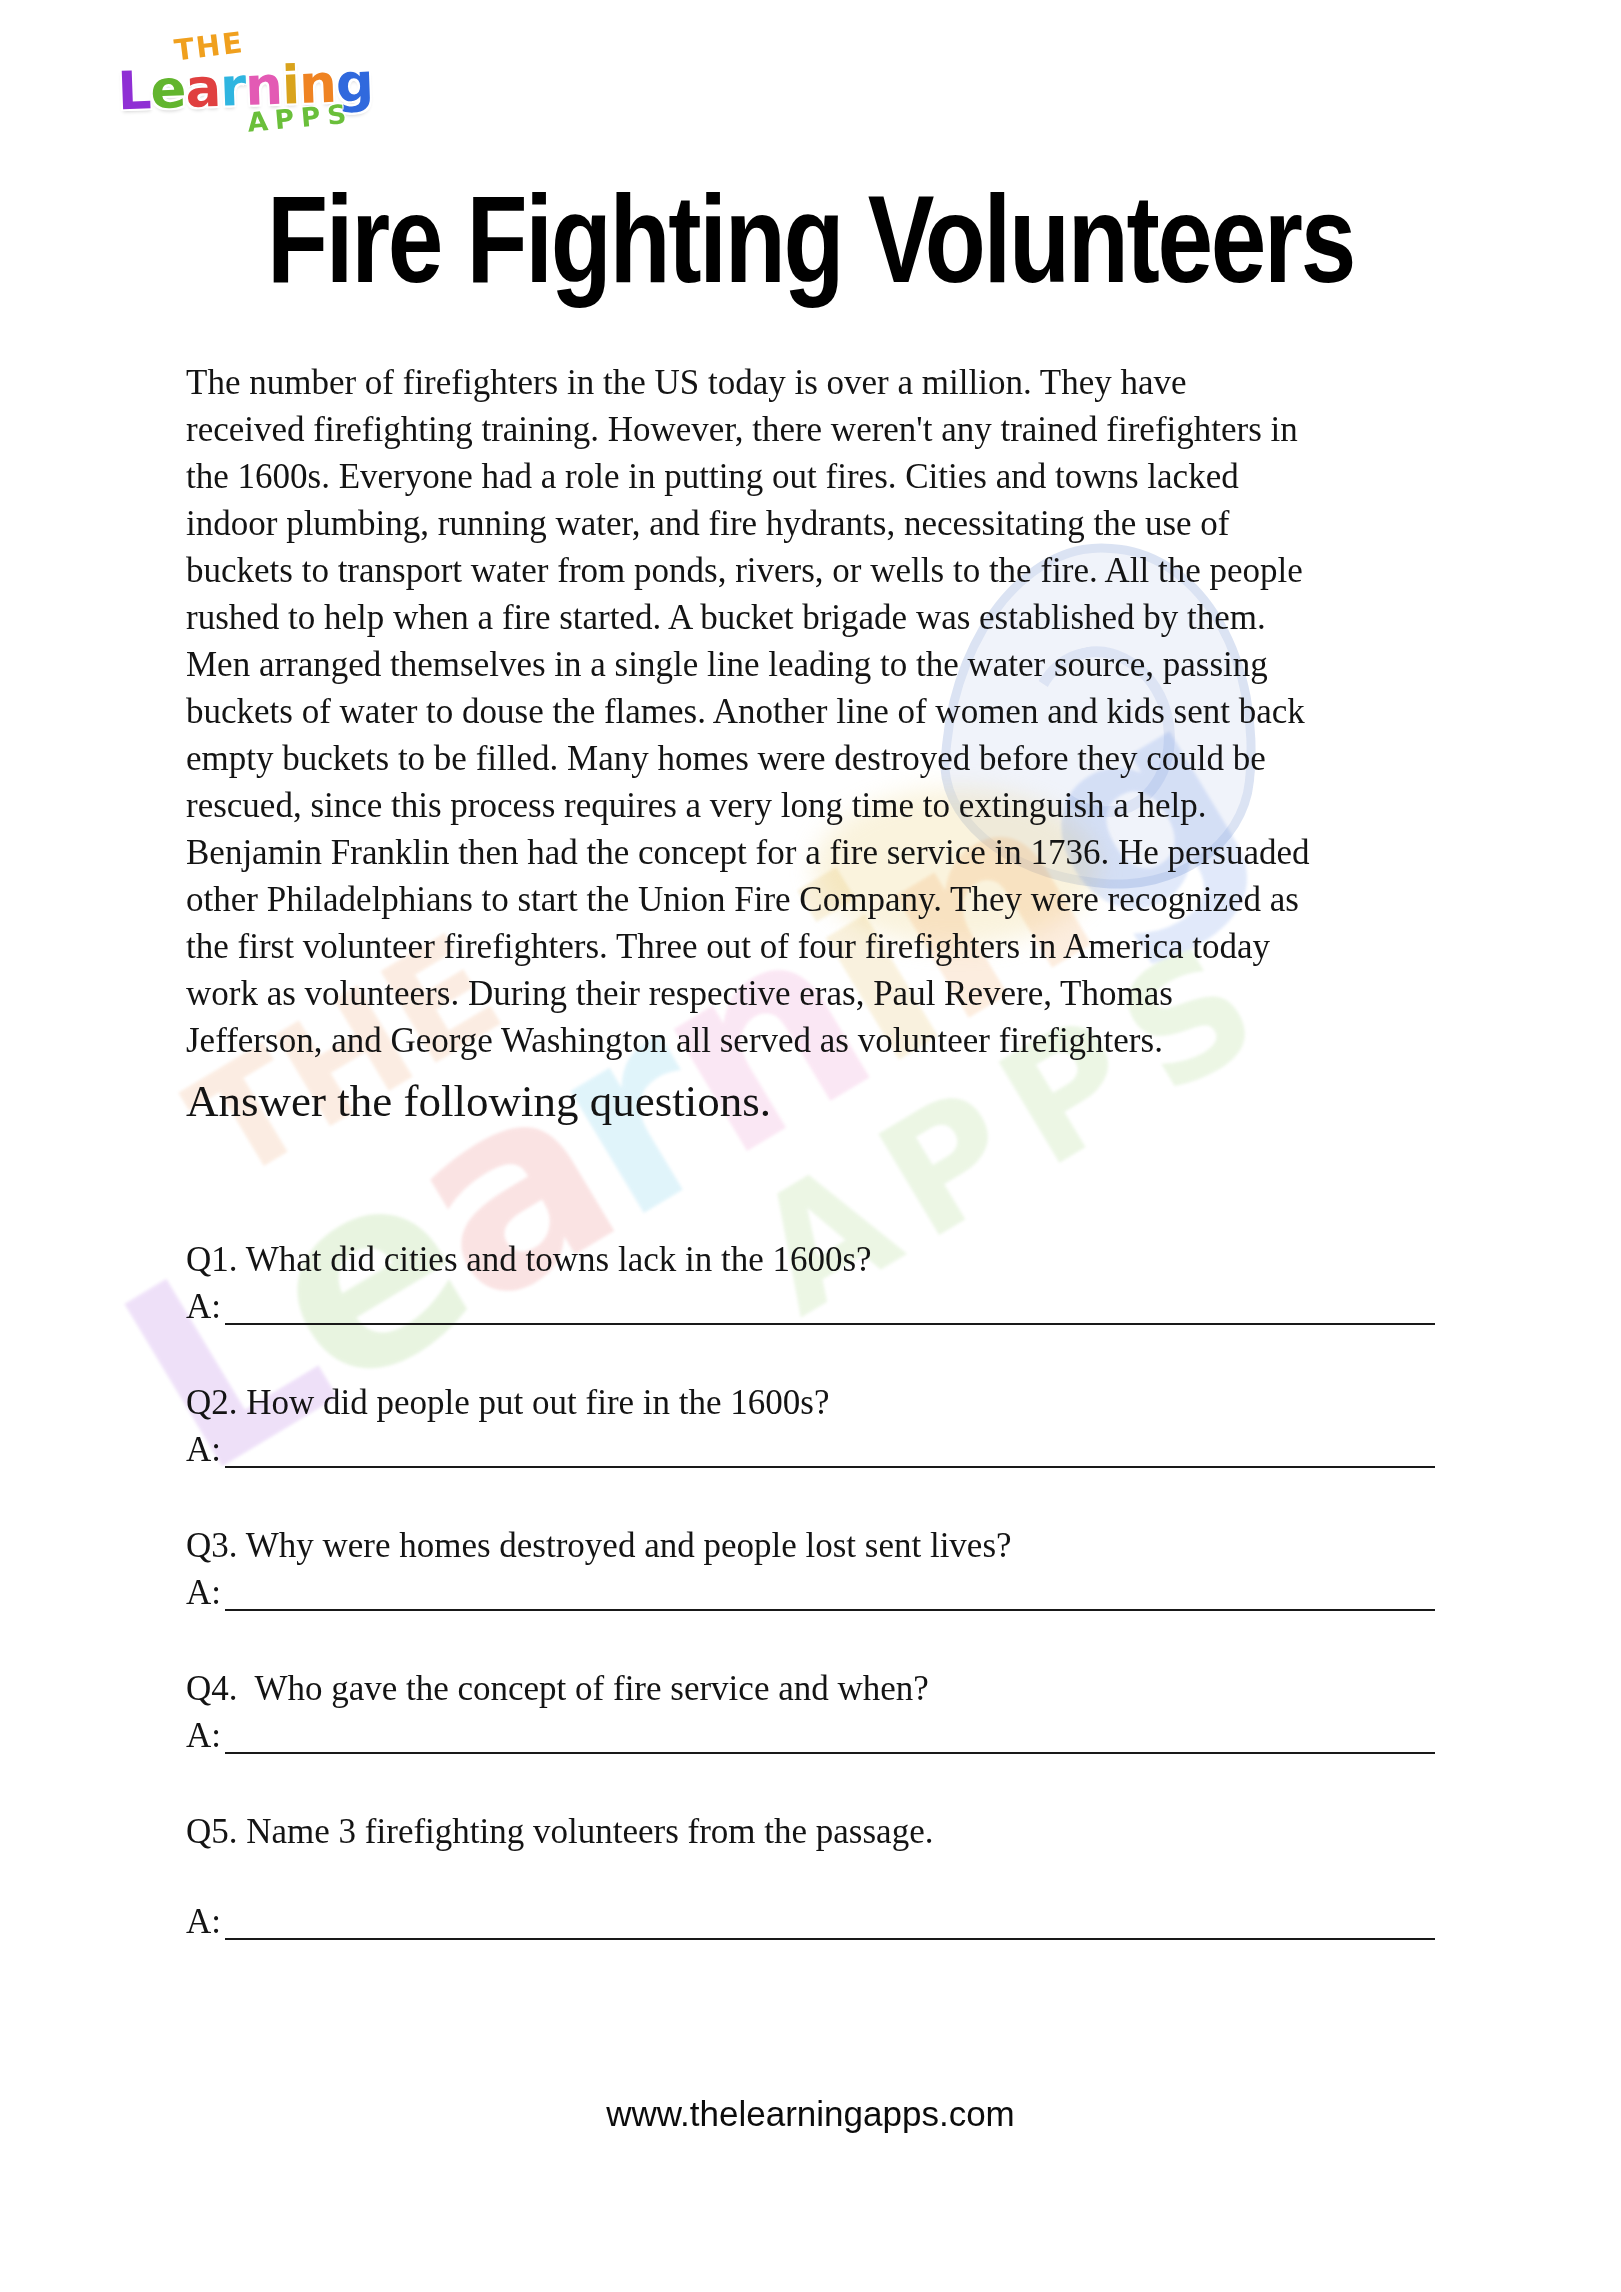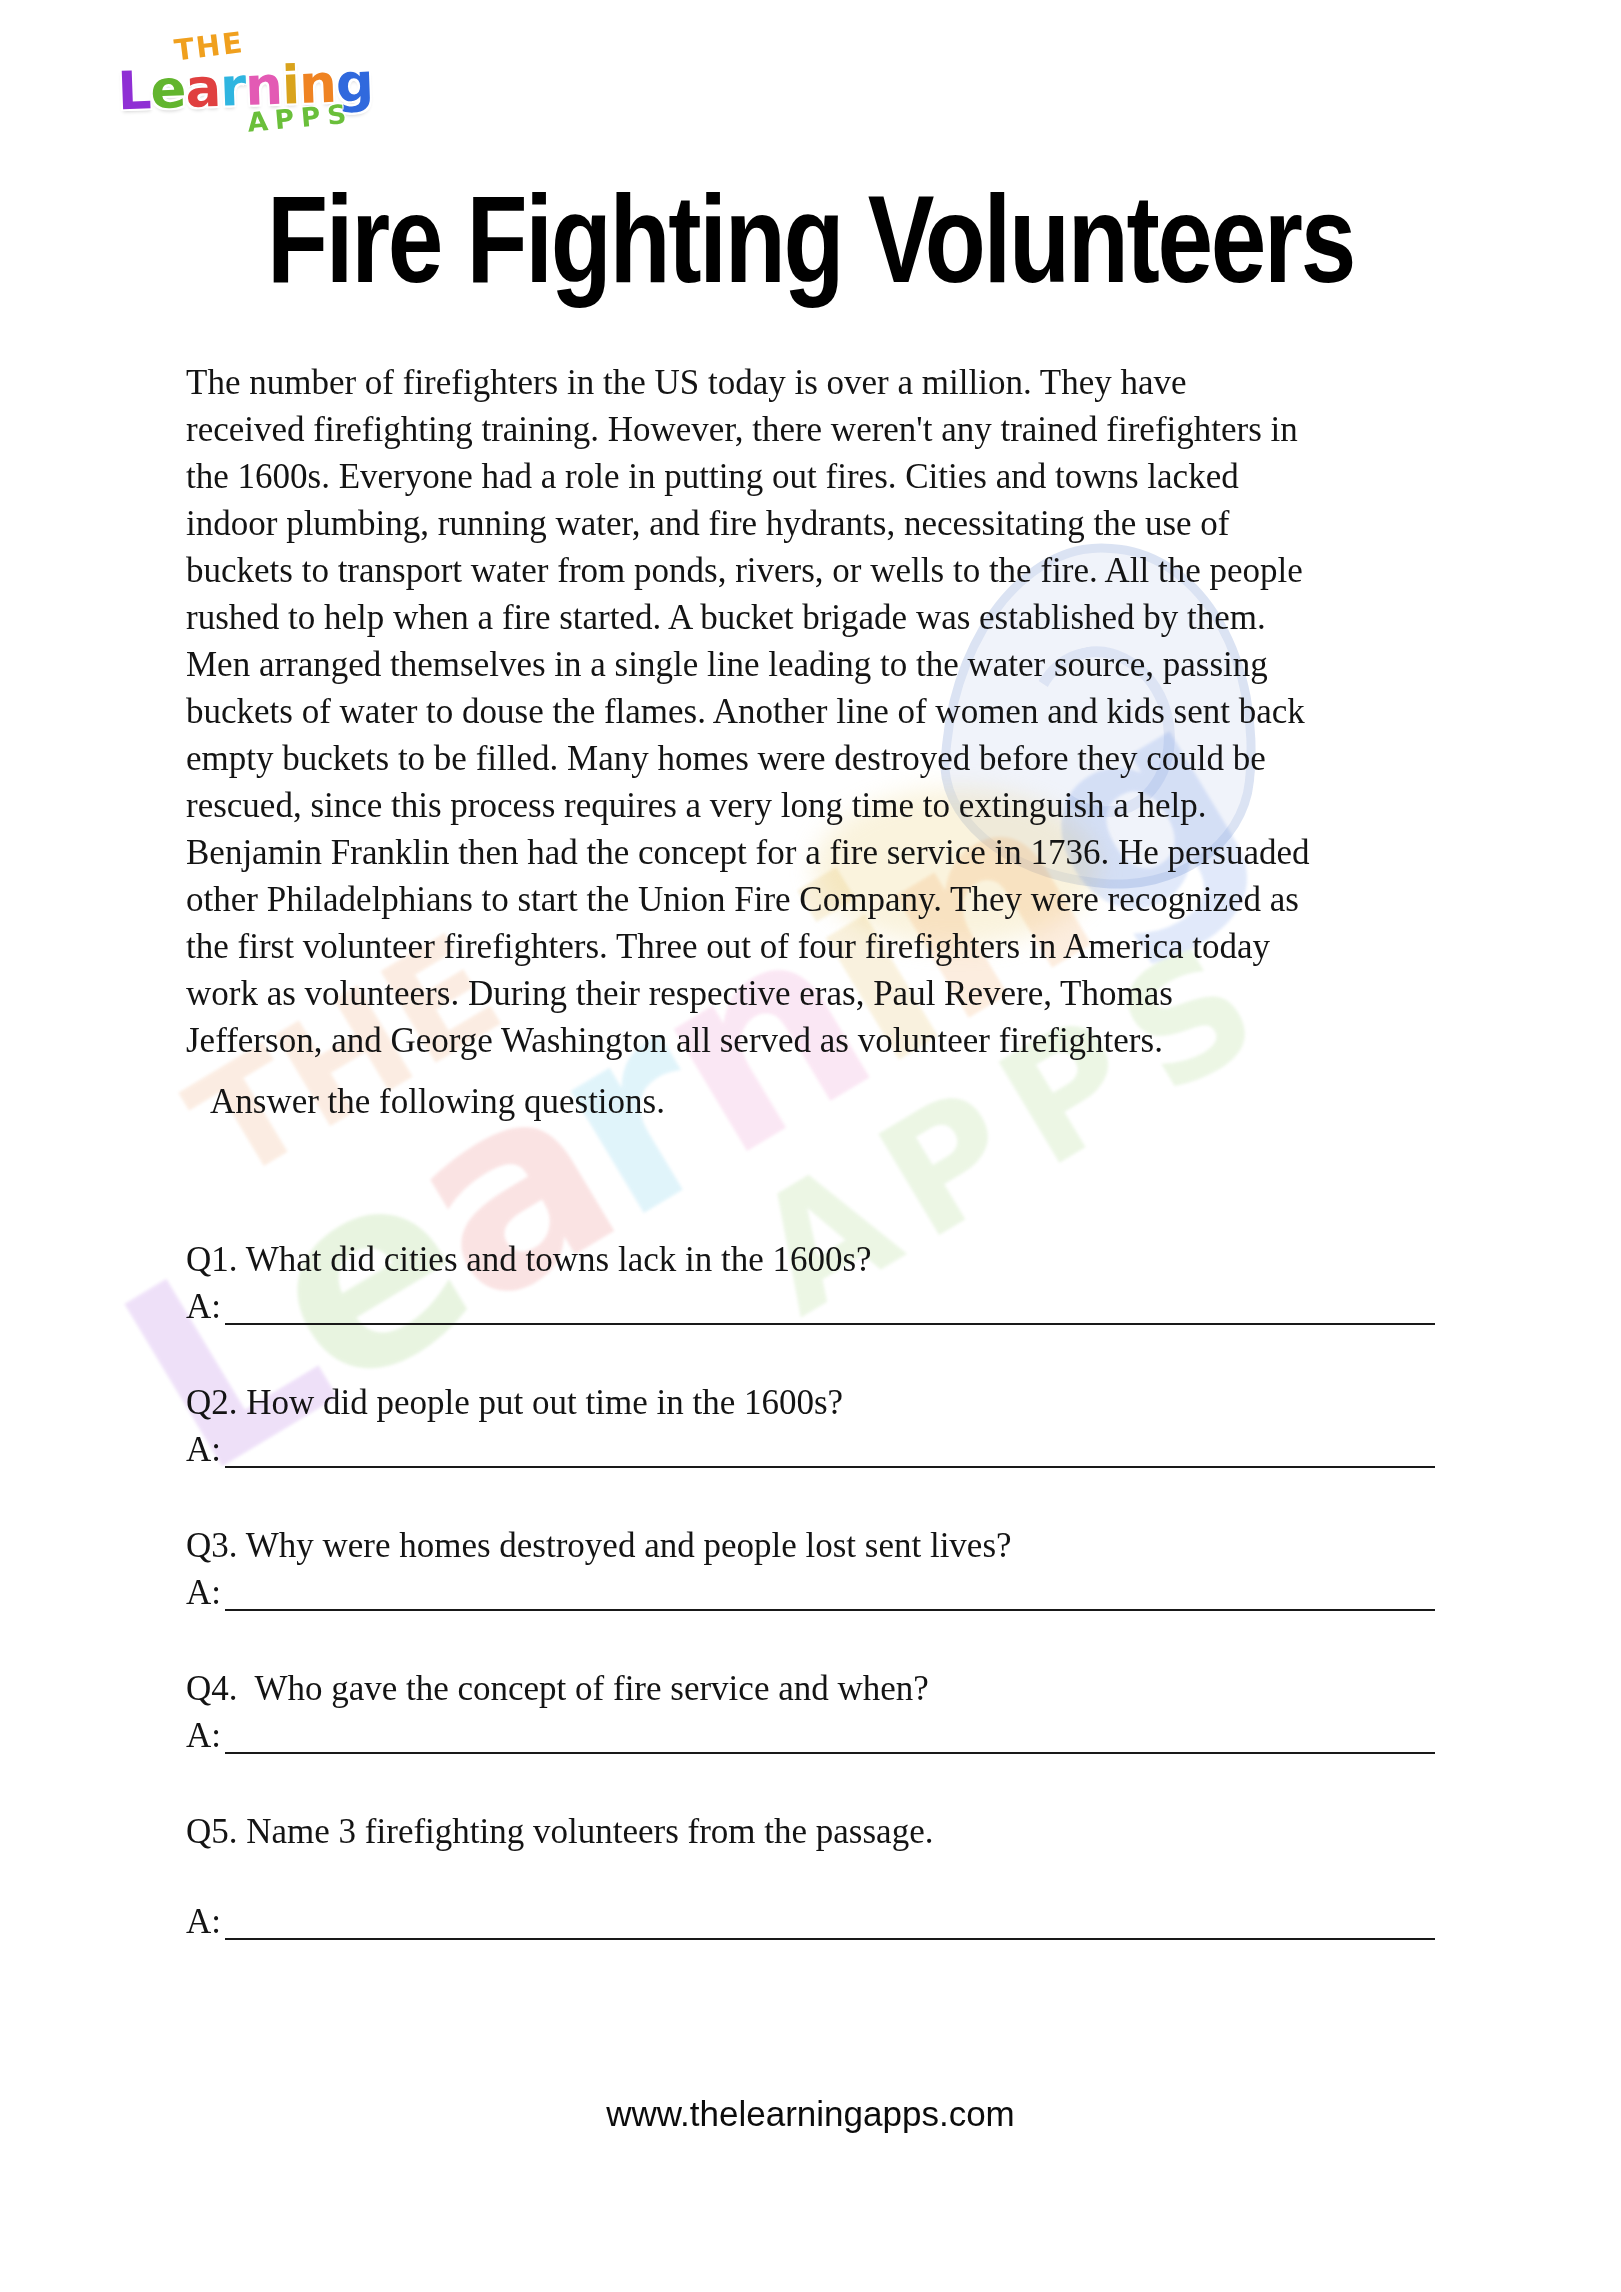--- a/index.html
+++ b/index.html
@@ -89,21 +89,21 @@
 
   
   .passage {
     position:absolute; left:186px; top:359px; width:1249px;
     font-size:35px; line-height:47px;
   }
   .passage-line { white-space:nowrap; }
 
   .instruction {
     position:absolute; left:186px; top:1078px;
-    font-size:35px; line-height:47px;margin-left:24px;
+    font-size:45px; line-height:47px;
   }
 
   
   .qa-list { position:absolute; left:186px; top:1236px; width:1249px; }
   .qa-block { margin-bottom:49px; }
   .question { font-size:35px; line-height:47px; white-space:pre-wrap; }
   .answer-row { display:flex; align-items:stretch; height:47px; font-size:35px; line-height:47px; }
   .answer-label { flex:0 0 auto; }
   .answer-line { flex:1 1 auto; border-bottom:2.9px solid #191919; margin:0 0 4.9px 3.9px; }
   .qa-block.q5 .answer-row { margin-top:43px; }
@@ -165,21 +165,21 @@
 
     <div class="qa-block">
       <div class="question">Q1. What did cities and towns lack in the 1600s?</div>
       <div class="answer-row">
         <span class="answer-label">A:</span>
         <span class="answer-line"></span>
       </div>
     </div>
 
     <div class="qa-block">
-      <div class="question">Q2. How did people put out time in the 1600s?</div>
+      <div class="question">Q2. How did people put out fire in the 1600s?</div>
       <div class="answer-row">
         <span class="answer-label">A:</span>
         <span class="answer-line"></span>
       </div>
     </div>
 
     <div class="qa-block">
       <div class="question">Q3. Why were homes destroyed and people lost sent lives?</div>
       <div class="answer-row">
         <span class="answer-label">A:</span>

